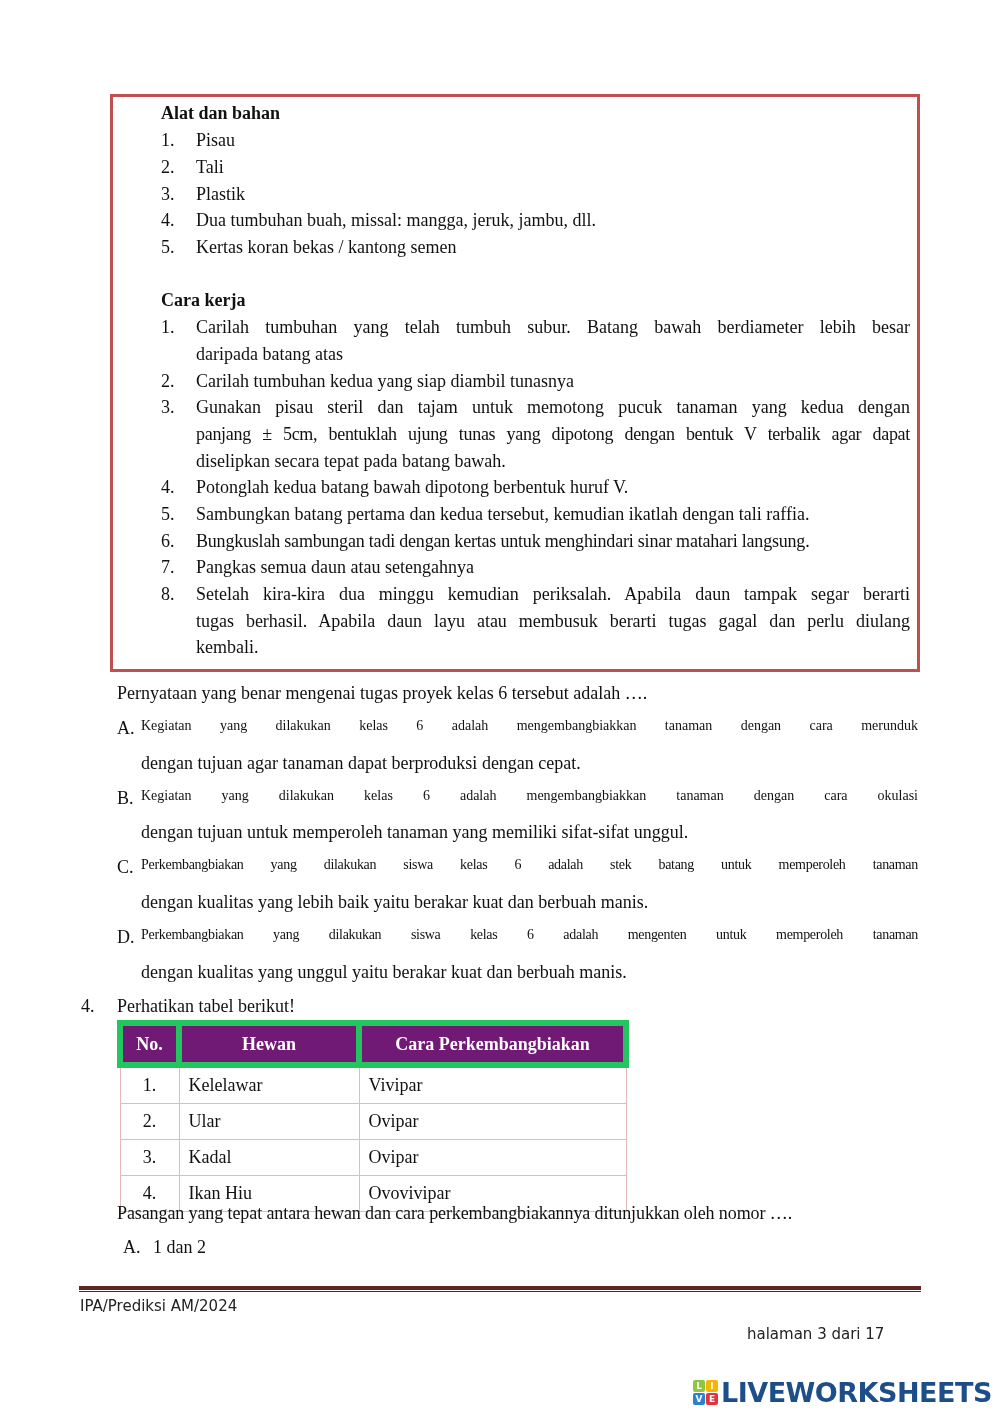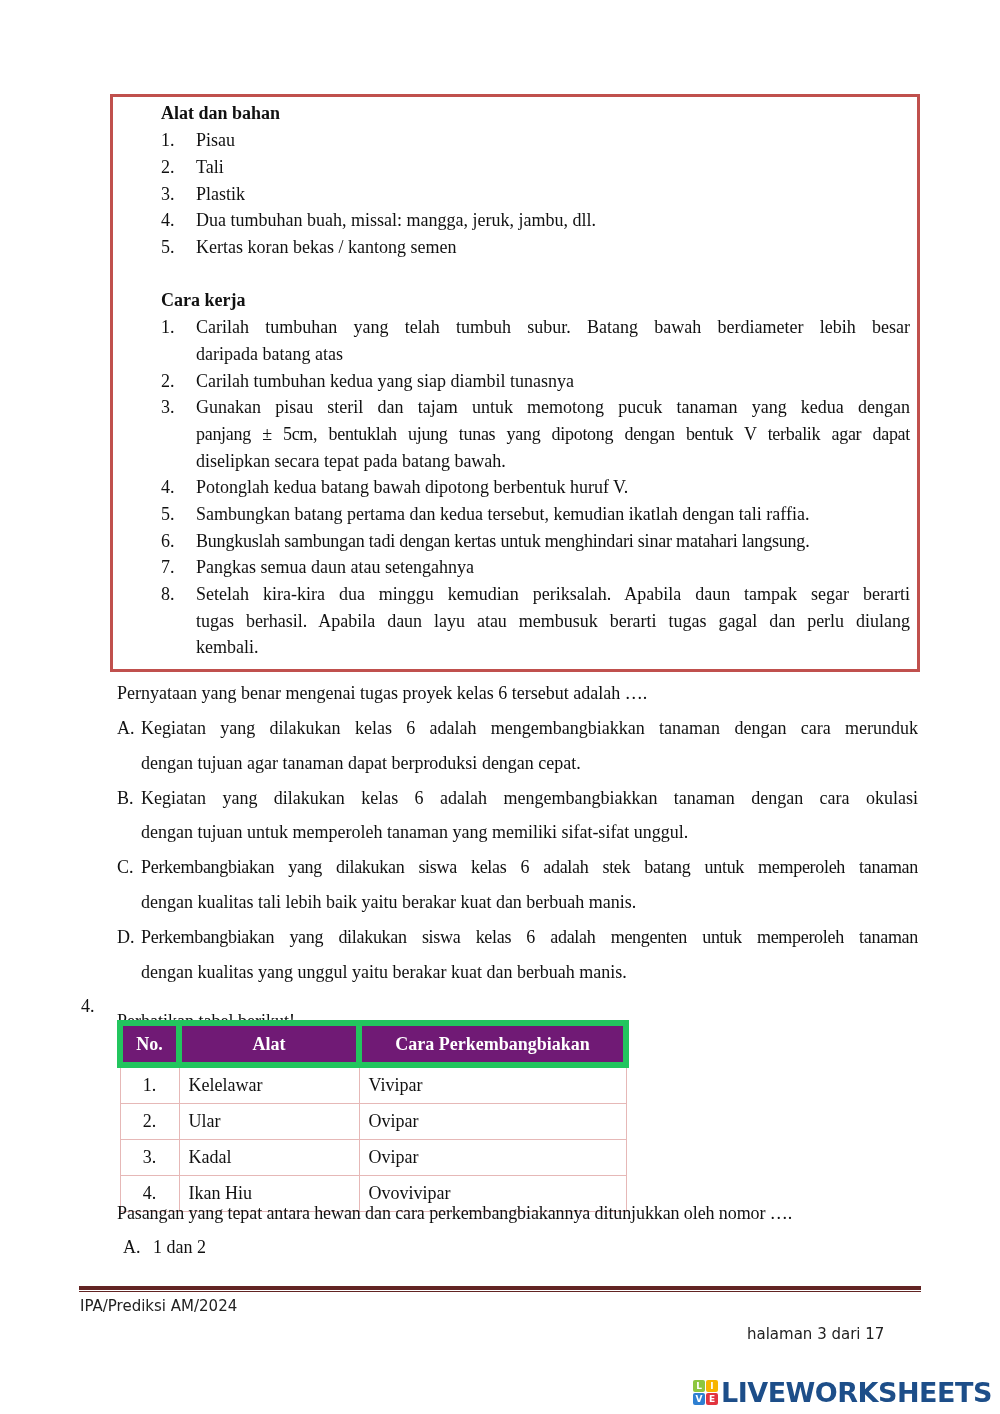--- a/index.html
+++ b/index.html
@@ -8,21 +8,21 @@
   .abs { position:absolute; }
   .box { left:110px; top:94px; width:810px; height:578px;
          border:3px solid #c0504d; box-sizing:border-box; }
   .heading { font-weight:bold; font-size:18px; }
   .line { font-size:18px; white-space:nowrap; }
   .num { position:absolute; left:161px; font-size:18px; }
   .txt { position:absolute; left:196px; font-size:18px; }
   .just { position:absolute; left:196px; width:714px; font-size:18px;
           text-align:justify; text-align-last:justify; white-space:nowrap; }
   .opt-letter { position:absolute; left:117px; font-size:18px; }
-  .opt-text { position:absolute; left:141px; width:777px; font-size:18px;
+  .opt-text { position:absolute; left:141px; width:777px; font-size:14px;
               text-align:justify; text-align-last:justify; white-space:nowrap; }
   .opt-cont { position:absolute; left:141px; font-size:18px; white-space:nowrap; }
   table.t { position:absolute; left:117px; top:1020px; border-collapse:collapse;
             font-size:18px; }
   table.t th { background:#701a75; color:#fff; font-weight:bold; height:36px;
                border:6px solid #22c55e; padding:0; }
   table.t td { border:1px solid #e6b8b7; height:35px; padding:0 9px; }
   .footer-line1 { left:79px; top:1286px; width:842px; height:4px; background:#622423; }
   .footer-line2 { left:79px; top:1291px; width:842px; height:1px; background:#622423; }
   .footer-text { font-family:"DejaVu Sans", sans-serif; font-size:15px; color:#222; }
@@ -104,37 +104,37 @@
     <span class="opt-cont" style="top:753px;">dengan tujuan agar tanaman dapat berproduksi dengan cepat.</span>
   </div>
   <div>
     <span class="opt-letter" style="top:788px;">B.</span>
     <span class="opt-text" style="top:788px;">Kegiatan yang dilakukan kelas 6 adalah mengembangbiakkan tanaman dengan cara okulasi</span>
     <span class="opt-cont" style="top:822px;">dengan tujuan untuk memperoleh tanaman yang memiliki sifat-sifat unggul.</span>
   </div>
   <div>
     <span class="opt-letter" style="top:857px;">C.</span>
     <span class="opt-text" style="top:857px;letter-spacing:-0.3px;">Perkembangbiakan yang dilakukan siswa kelas 6 adalah stek batang untuk memperoleh tanaman</span>
-    <span class="opt-cont" style="top:892px;">dengan kualitas tali lebih baik yaitu berakar kuat dan berbuah manis.</span>
+    <span class="opt-cont" style="top:892px;">dengan kualitas yang lebih baik yaitu berakar kuat dan berbuah manis.</span>
   </div>
   <div>
     <span class="opt-letter" style="top:927px;">D.</span>
     <span class="opt-text" style="top:927px;letter-spacing:-0.3px;">Perkembangbiakan yang dilakukan siswa kelas 6 adalah mengenten untuk memperoleh tanaman</span>
     <span class="opt-cont" style="top:962px;">dengan kualitas yang unggul yaitu berakar kuat dan berbuah manis.</span>
   </div>
 </div>
 
 <div class="abs line" style="left:81px;top:996px;">4.</div>
-<div class="abs line" style="left:117px;top:996px;margin-top:15px;">Perhatikan tabel berikut!</div>
+<div class="abs line" style="left:117px;top:996px;">Perhatikan tabel berikut!</div>
 
 <table class="t">
   <thead>
     <tr>
       <th style="width:53px;">No.</th>
-      <th style="width:174px;">Alat</th>
+      <th style="width:174px;">Hewan</th>
       <th style="width:261px;">Cara Perkembangbiakan</th>
     </tr>
   </thead>
   <tbody>
     <tr>
       <td style="text-align:center;">1.</td>
       <td>Kelelawar</td>
       <td>Vivipar</td>
     </tr>
     <tr>

